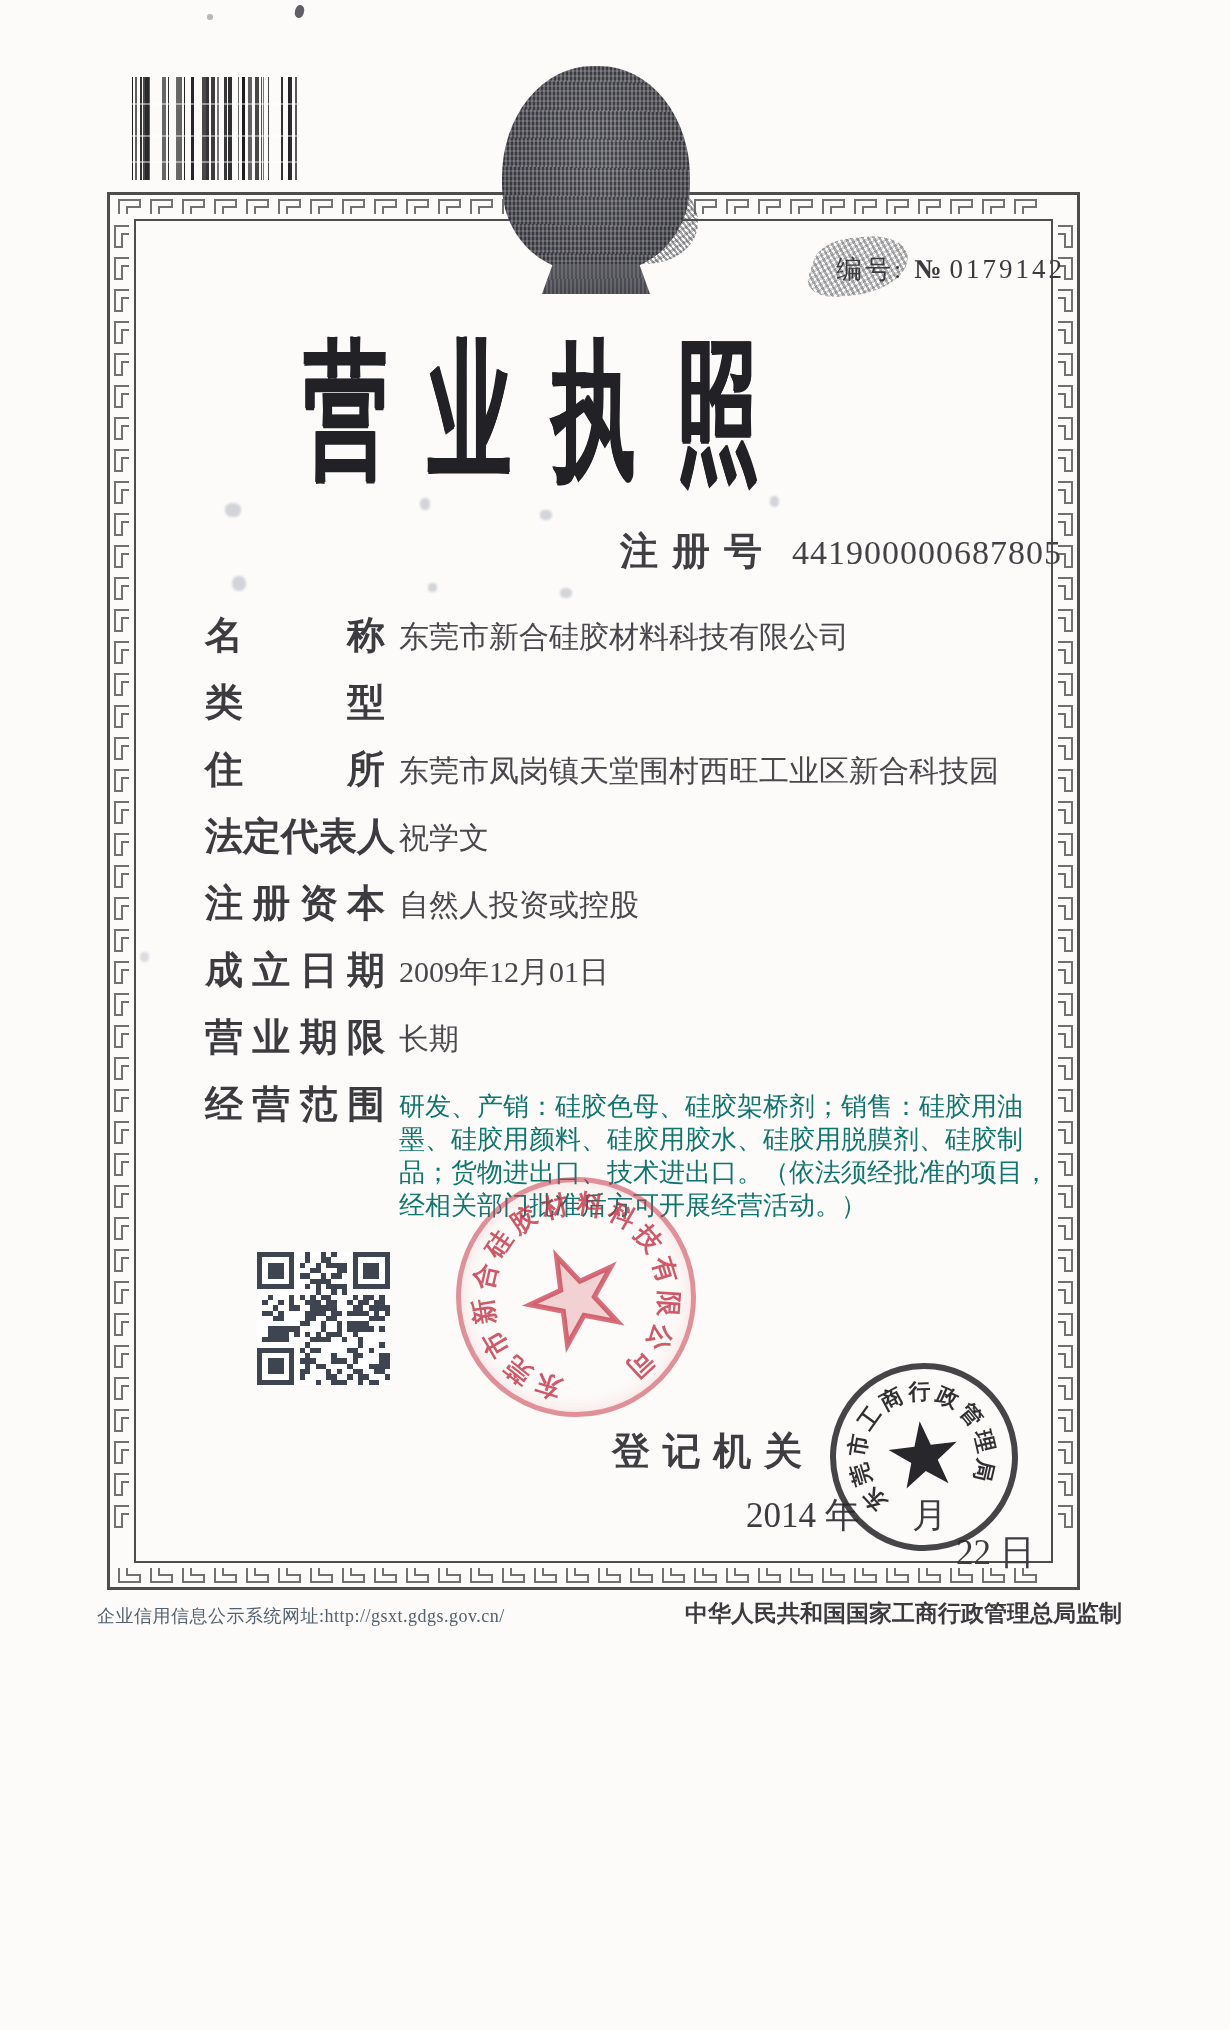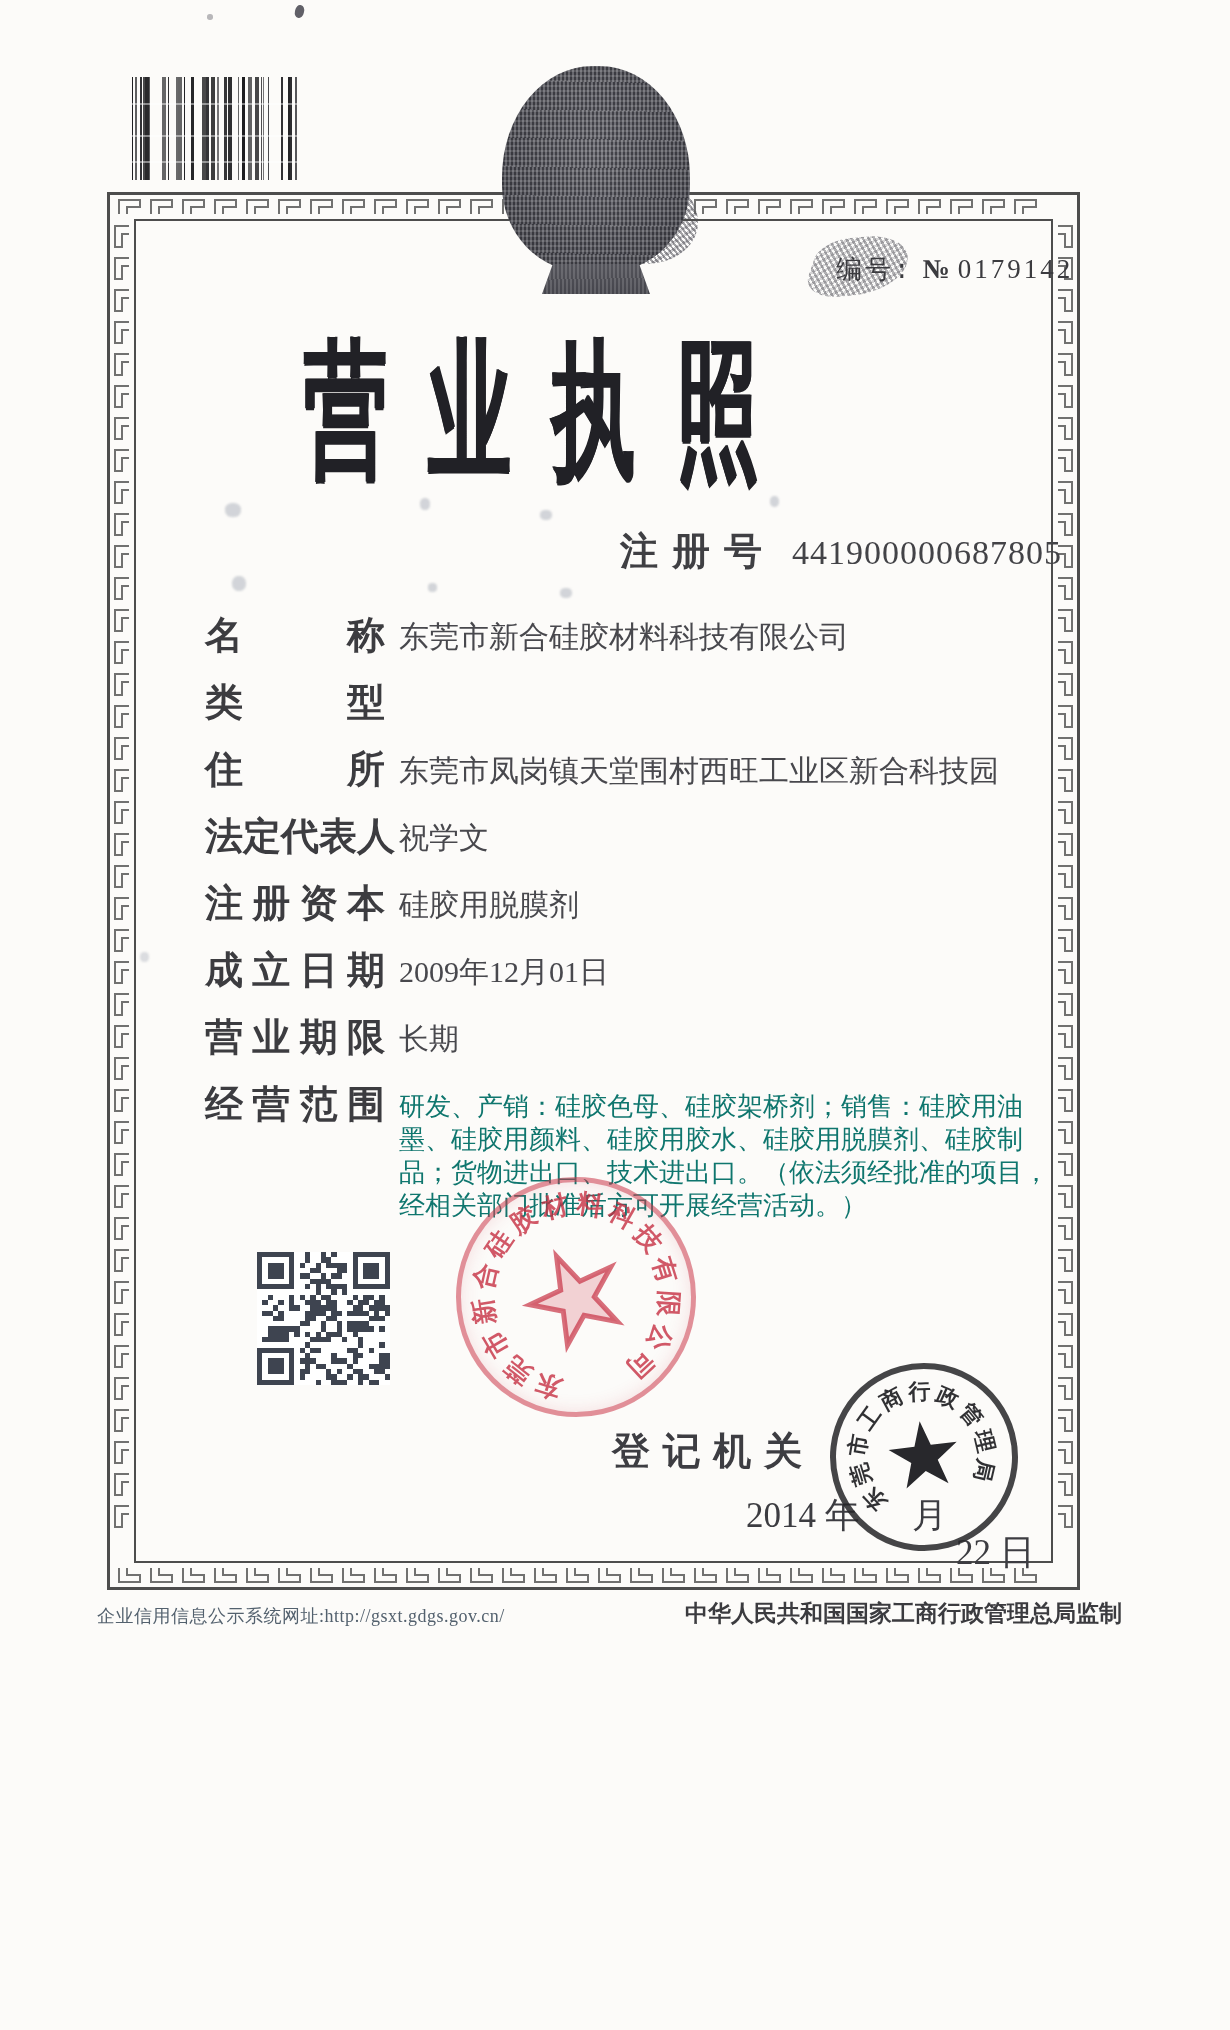--- a/index.html
+++ b/index.html
@@ -31,21 +31,21 @@
      clip-path:polygon(10% 0,90% 0,100% 100%,0 100%);
      background:
        repeating-linear-gradient(88deg, rgba(255,255,255,.15) 0 2px, rgba(0,0,0,0) 2px 4px),
        linear-gradient(#54545b,#45454c);}
 
   
   .frame{left:107px;top:192px;z-index:1;}
 
   
   .serial{left:836px;top:252px;z-index:2;white-space:nowrap;color:#3b3b3f;}
-  .serial .lbl{font-size:26px;letter-spacing:3px;font-family:Liberation Mono, monospace;}
+  .serial .lbl{font-size:26px;letter-spacing:3px;}
   .serial .no{font-size:27px;font-weight:700;margin:0 8px 0 10px;}
   .serial .num{font-size:27px;letter-spacing:3px;}
 
   
   .title{left:287px;top:336px;display:flex;gap:46px;z-index:2;}
   .title span{display:inline-block;width:78px;font-size:148px;line-height:150px;font-weight:700;
      color:#212126;transform:scaleX(.56);transform-origin:center;
      text-shadow:1.5px 0 currentColor,0 1.5px currentColor,-1px 0 currentColor;}
 
   
@@ -198,21 +198,21 @@
         </div>
         <div class="field-value">祝学文</div>
       </div>
       <div class="field-row">
         <div class="field-label">
           <span>注</span>
           <span>册</span>
           <span>资</span>
           <span>本</span>
         </div>
-        <div class="field-value">硅胶用脱膜剂</div>
+        <div class="field-value">自然人投资或控股</div>
       </div>
       <div class="field-row">
         <div class="field-label">
           <span>成</span>
           <span>立</span>
           <span>日</span>
           <span>期</span>
         </div>
         <div class="field-value">2009年12月01日</div>
       </div>

